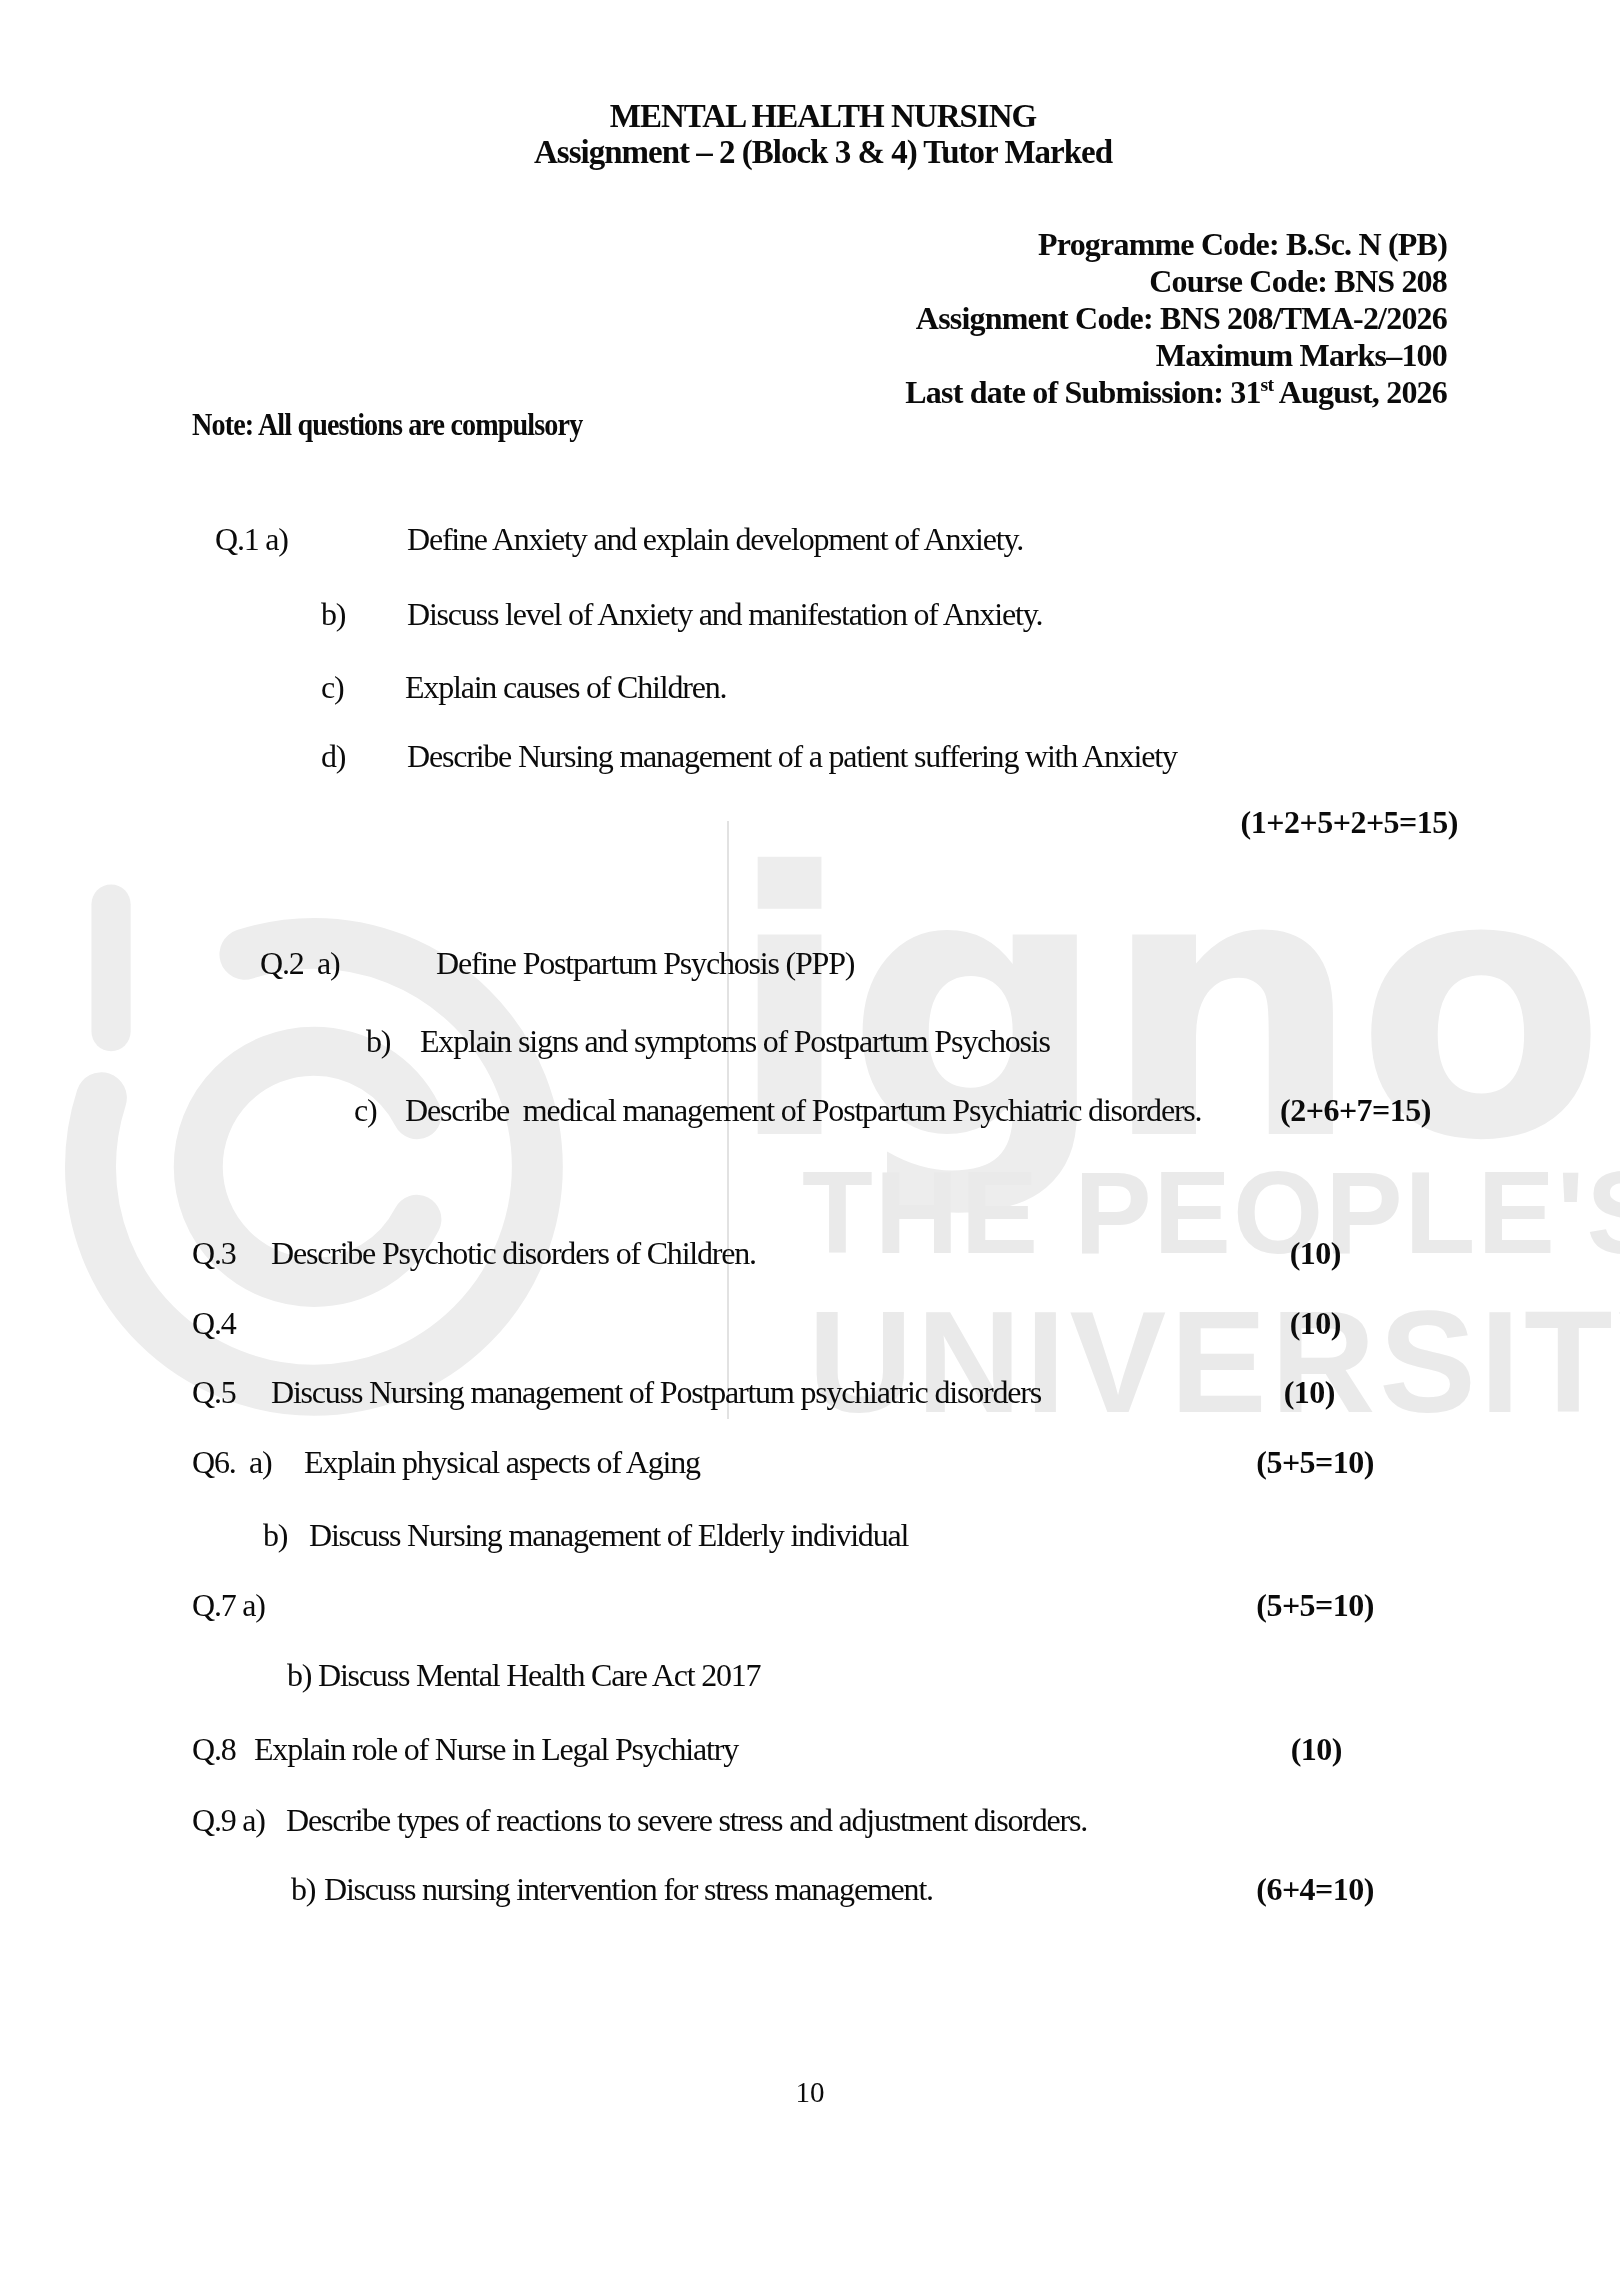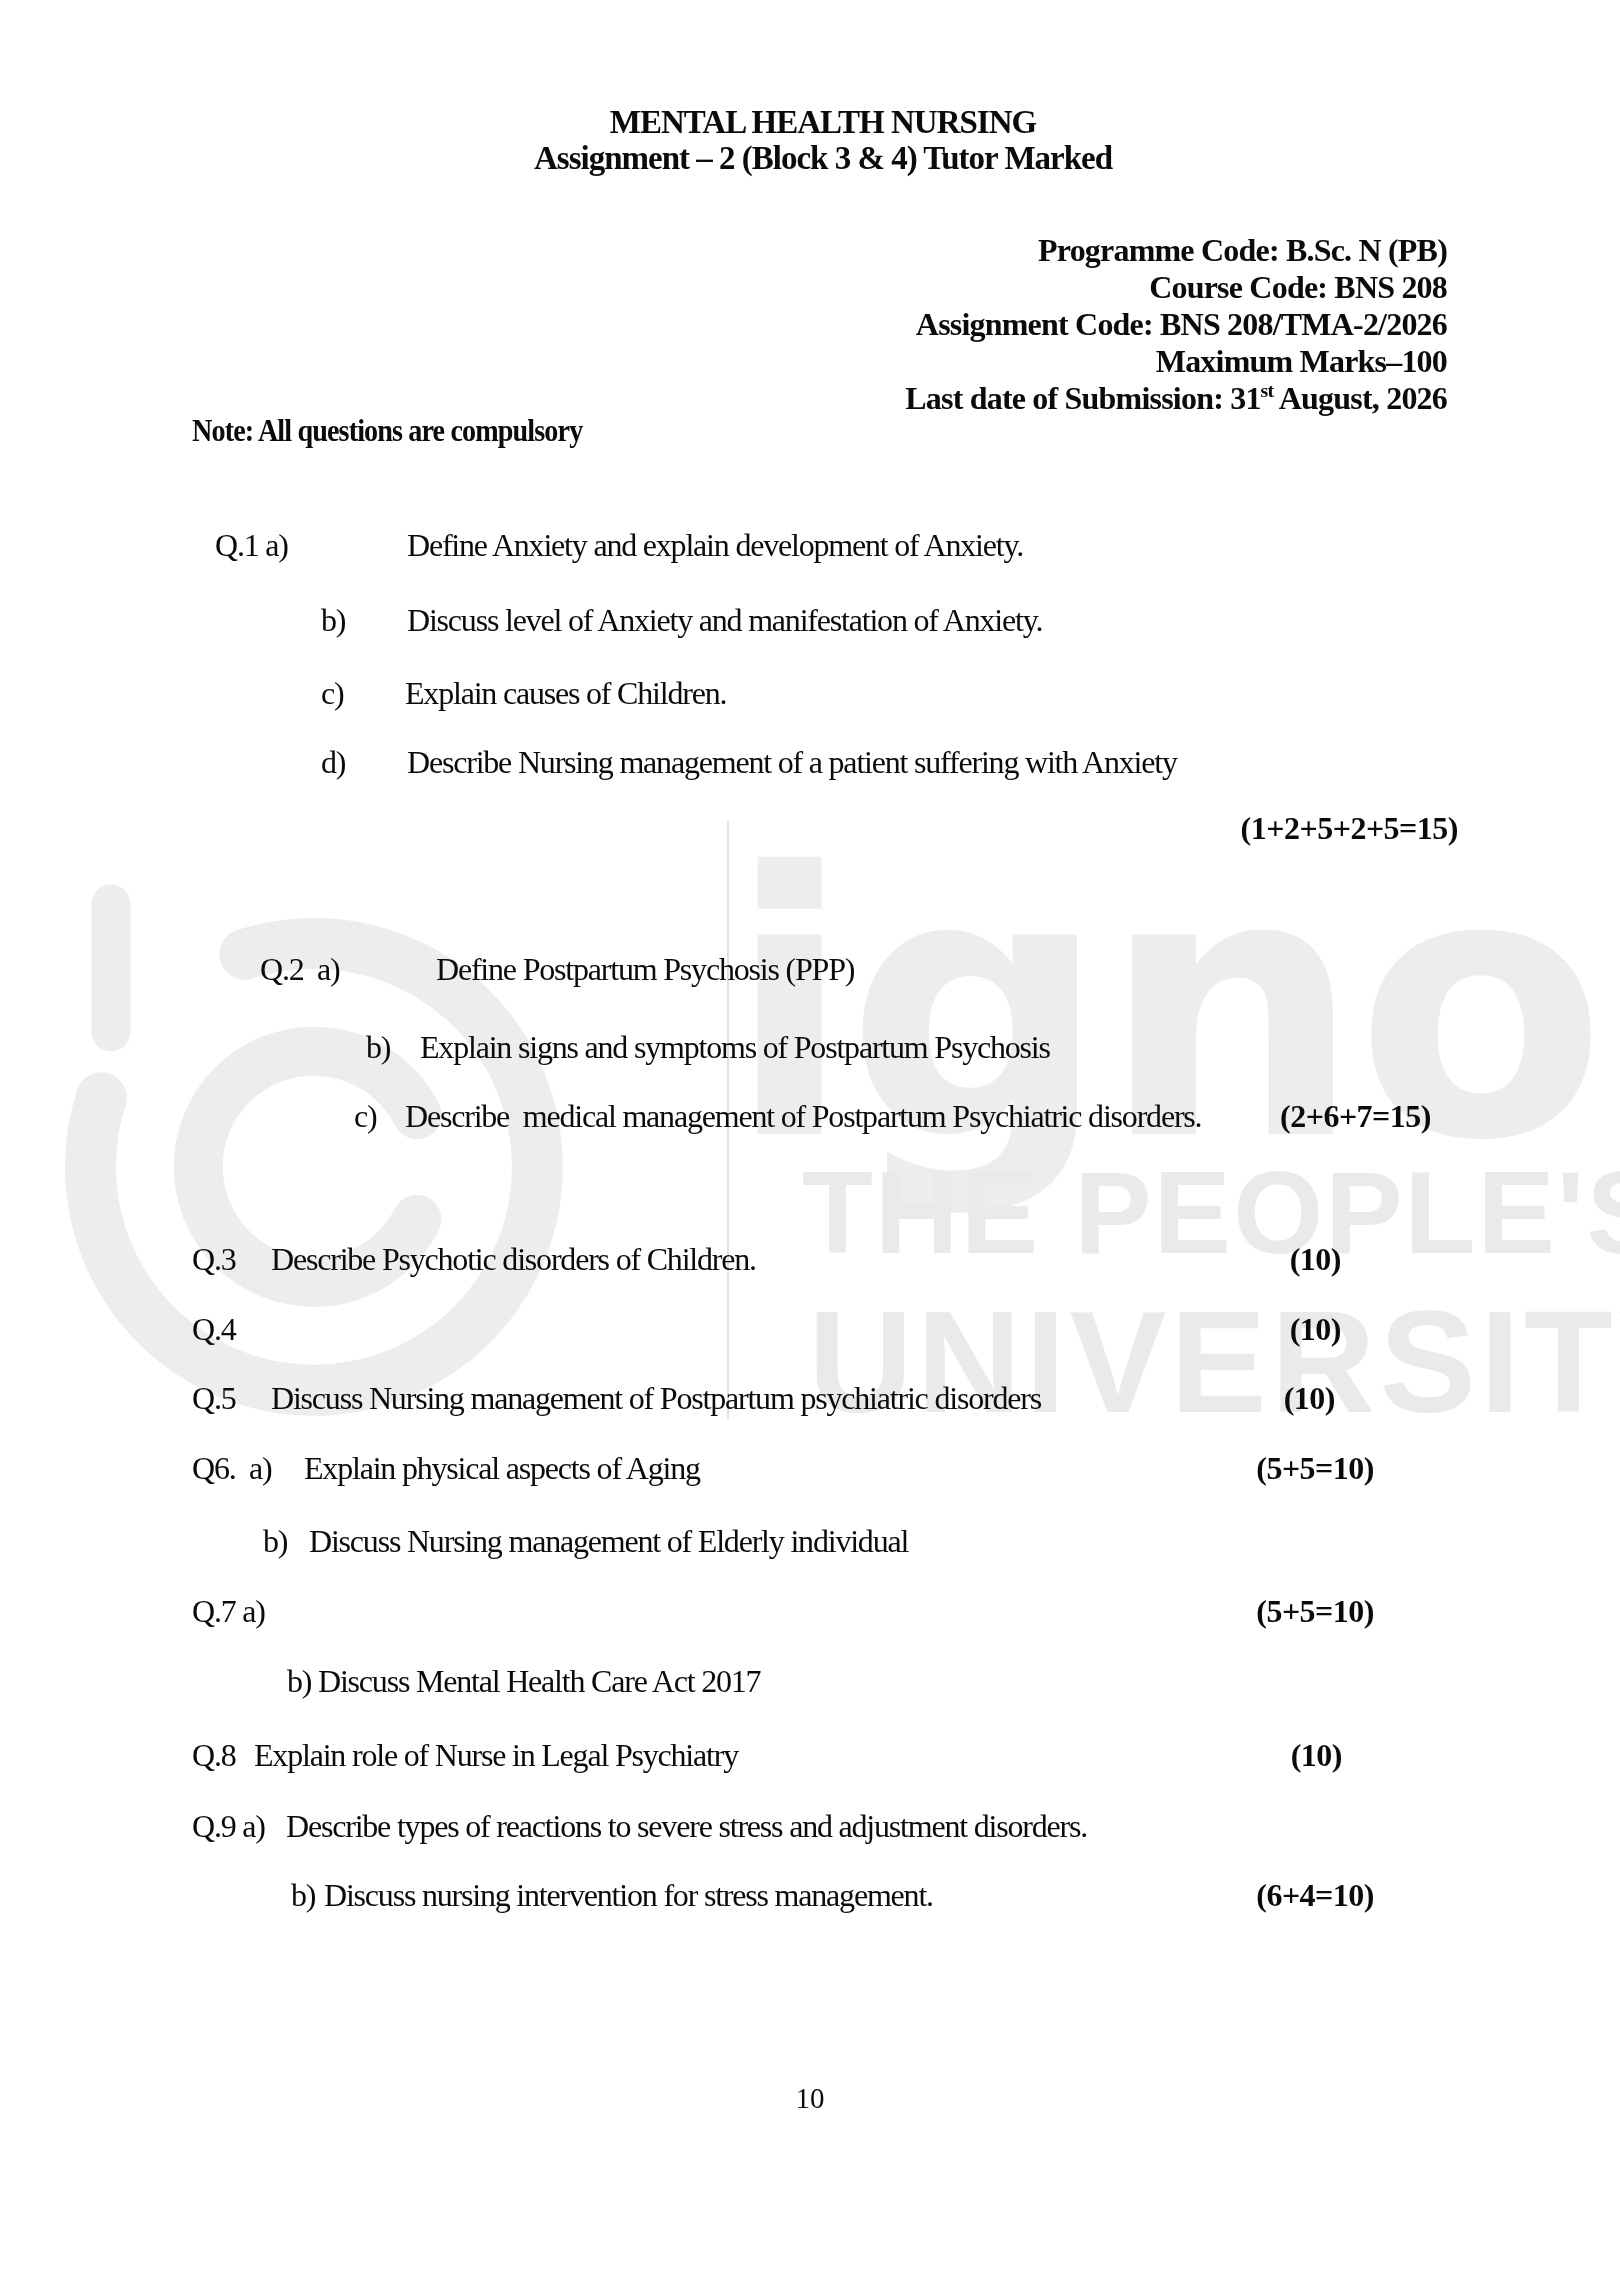--- a/index.html
+++ b/index.html
@@ -43,21 +43,21 @@
     white-space:nowrap;
     color:#eaeaea;
   }
   .wm-line{
     left:727px;top:821px;
     width:2px;height:598px;
     background:#e2e2e2;
   }
   .wm-logo{left:54px;top:863px;}
   
-  .layer{position:absolute;inset:0;z-index:1;margin-top:6px;}
+  .layer{position:absolute;inset:0;z-index:1;}
   .abs{position:absolute;}
   .title-block{
     left:186px;top:98px;width:1274px;
     text-align:center;
     font-weight:bold;
     font-size:33px;
     letter-spacing:-1px;
     line-height:36px;
   }
   .header-block{

